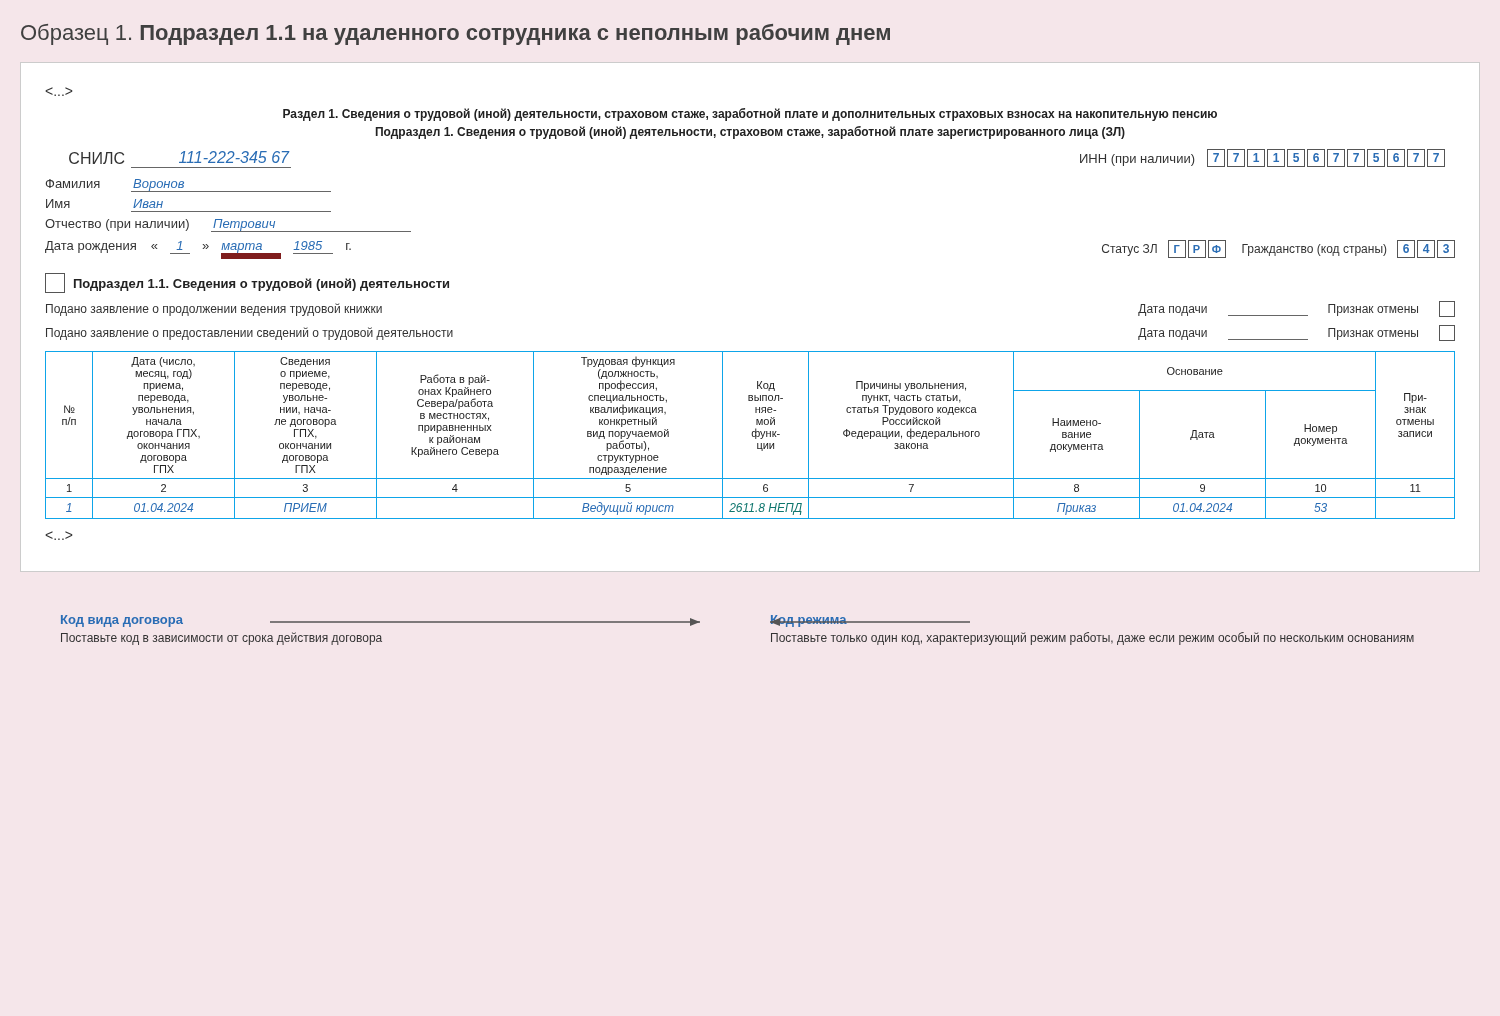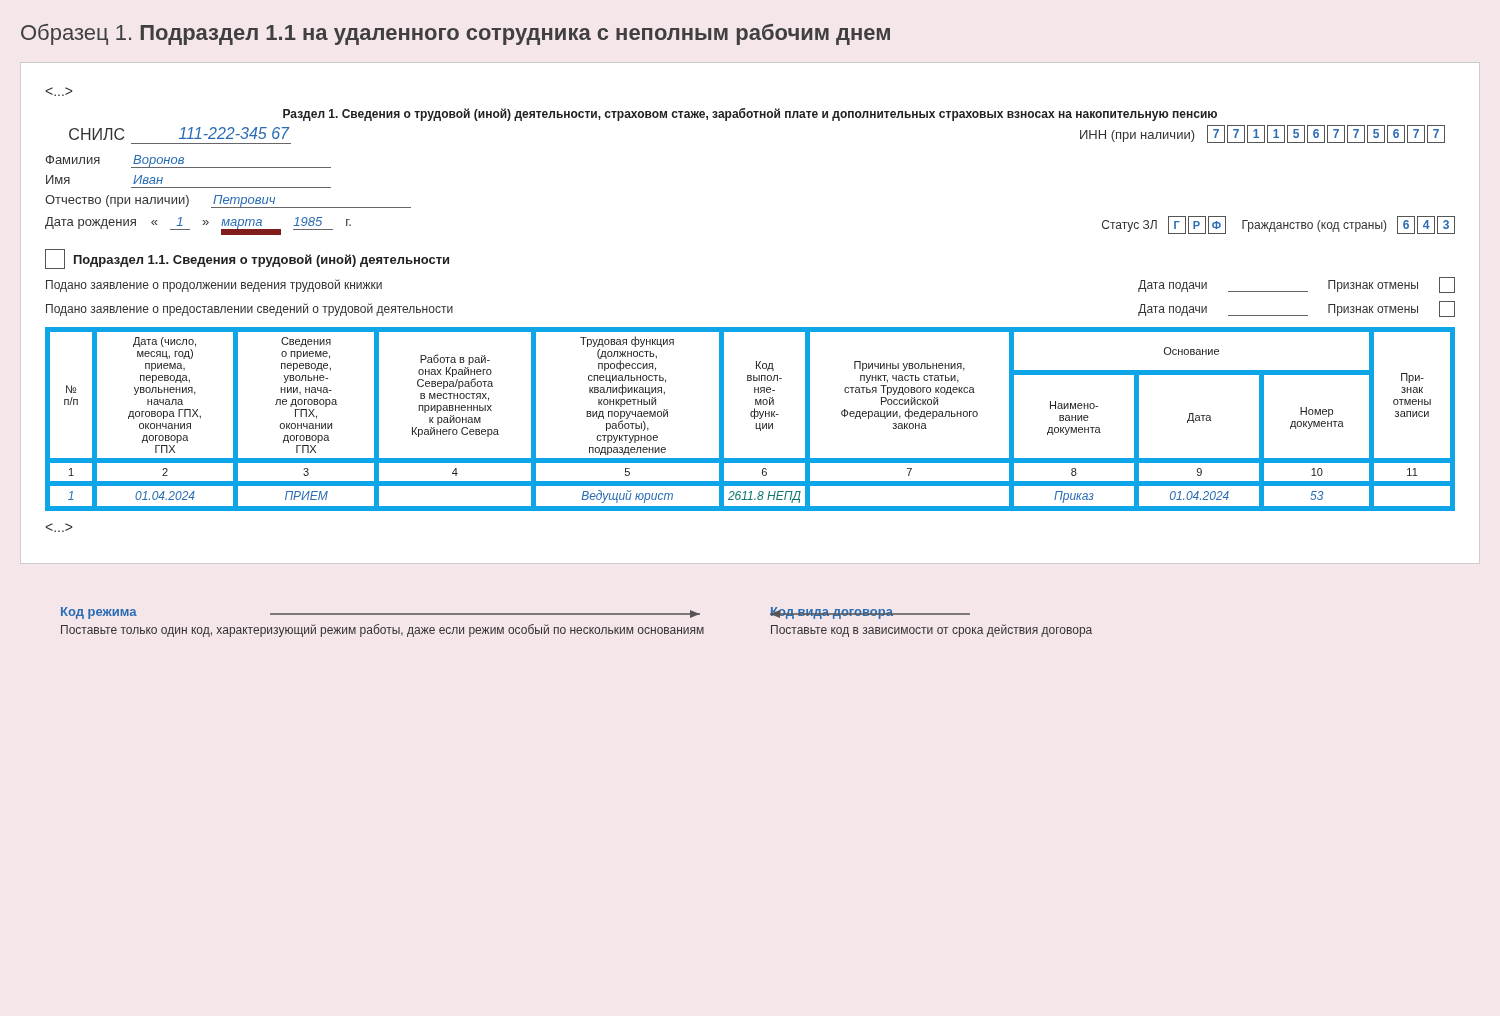--- a/index.html
+++ b/index.html
@@ -151,21 +151,21 @@
       border: 1px solid #555;
       display: inline-block;
     }
     .main-table {
       width: 100%;
       border-collapse: collapse;
       font-size: 11px;
       margin-top: 10px;
     }
     .main-table th, .main-table td {
-      border: 5px solid #0ea5e9;
+      border: 1px solid #0ea5e9;
       padding: 3px 4px;
       text-align: center;
       vertical-align: middle;
       color: #222;
     }
     .main-table th {
       font-weight: normal;
       background: #fff;
       font-size: 11px;
     }
@@ -205,20 +205,21 @@
 
 <h1 class="page-title">
   <span>Образец 1.</span>
   <strong>Подраздел 1.1 на удаленного сотрудника с неполным рабочим днем</strong>
 </h1>
 
 <div class="form-container">
   <div class="ellipsis">&lt;...&gt;</div>
 
   <div class="section-header">Раздел 1. Сведения о трудовой (иной) деятельности, страховом стаже, заработной плате и дополнительных страховых взносах на накопительную пенсию</div>
+  <div class="subsection-header">Подраздел 1. Сведения о трудовой (иной) деятельности, страховом стаже, заработной плате зарегистрированного лица (ЗЛ)</div>
 
   <div class="top-fields">
     <div class="left-fields">
       <div class="snils-row">
         <span class="field-label">СНИЛС</span>
         <span class="field-value">111-222-345 67</span>
       </div>
     </div>
     <div class="right-fields">
       <div style="display:flex; align-items:center; font-size:13px;">
@@ -369,21 +370,21 @@
     <line x1="250" y1="10" x2="620" y2="10" stroke="#555" stroke-width="1.5"></line>
     <line x1="620" y1="10" x2="680" y2="10" stroke="#555" stroke-width="1.5"></line>
     <polygon points="680,10 670,6 670,14" fill="#555"></polygon>
 
     <line x1="950" y1="10" x2="750" y2="10" stroke="#555" stroke-width="1.5"></line>
     <polygon points="750,10 760,6 760,14" fill="#555"></polygon>
   </svg>
 
   <div class="annotations" style="margin-top:40px;">
     <div class="annotation-block">
+      <div class="annotation-title">Код вида договора</div>
+      <div class="annotation-text">Поставьте код в зависимости от срока действия договора</div>
+    </div>
+    <div class="annotation-block">
       <div class="annotation-title">Код режима</div>
       <div class="annotation-text">Поставьте только один код, характеризующий режим работы, даже если режим особый по нескольким основаниям</div>
     </div>
-    <div class="annotation-block">
-      <div class="annotation-title">Код вида договора</div>
-      <div class="annotation-text">Поставьте код в зависимости от срока действия договора</div>
-    </div>
   </div>
 </div>
 
 </body></html>

